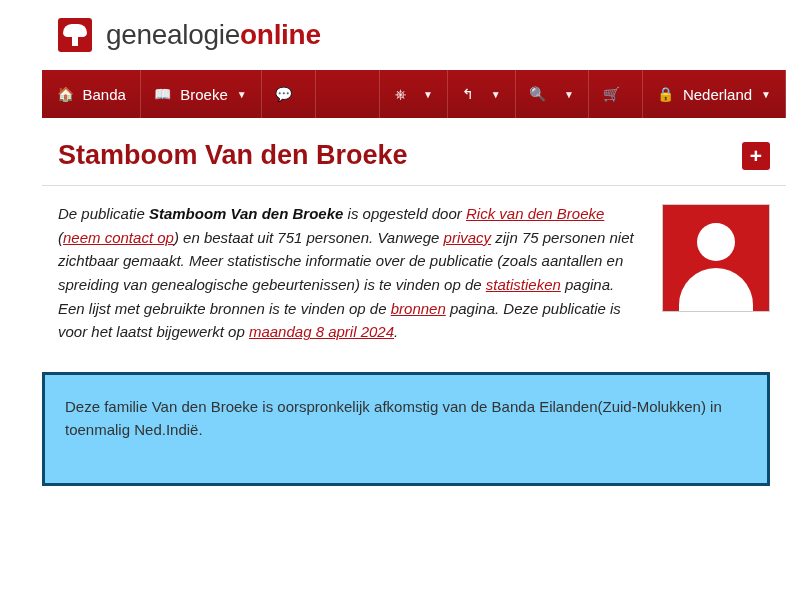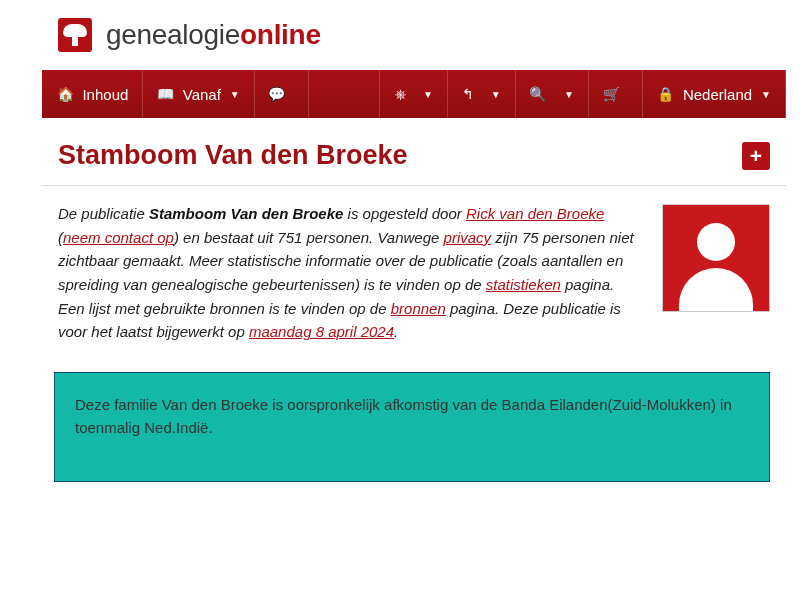--- a/index.html
+++ b/index.html
@@ -195,23 +195,23 @@
     transform: translateX(-50%);
     top: 63px;
     width: 74px;
     height: 60px;
     border-radius: 40px 40px 0 0;
     background: #ffffff;
   }
 
   
   .desc-box {
-    margin: 28px 40px 0 36px;
-    border: 1px solid #0c4a6e;
-    background: #14b8a6;
+    margin: 28px 40px 0 24px;
+    border: 3px solid #0c4a6e;
+    background: #7dd3fc;
     padding: 20px 20px 18px 20px;
     box-sizing: border-box;
     font-size: 15px;
     line-height: 1.55;
     color: #333333;
   }
   .desc-box p {
     margin: 0 0 16px 0;
   }
   .desc-box p:last-child {
@@ -230,26 +230,26 @@
     </div>
     <div class="brand-text">
       <span>genealogie</span><span class="bold">online</span>
     </div>
   </div>
 
   <div class="navbar">
 
     <div class="nav-item">
       <span class="ico">🏠</span>
-      <span>Inhoud</span>
+      <span>Banda</span>
     </div>
 
     <div class="nav-item">
       <span class="ico">📖</span>
-      <span>Vanaf</span>
+      <span>Broeke</span>
       <span class="caret">▼</span>
     </div>
 
     <div class="nav-item">
       <span class="ico">💬</span>
     </div>
 
     <div class="nav-spacer"></div>
 
     <div class="nav-right">

